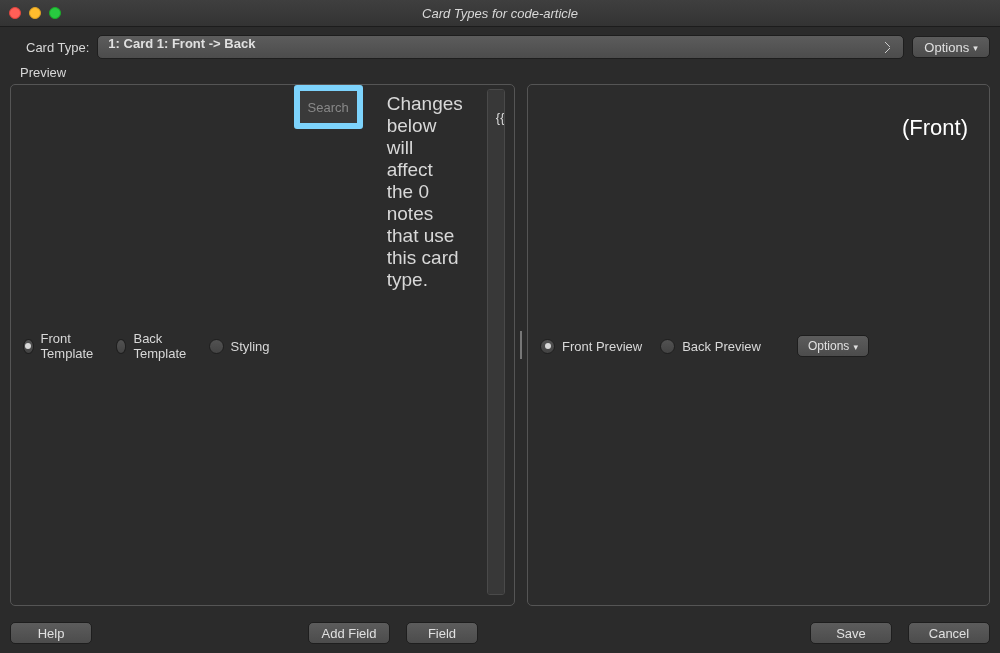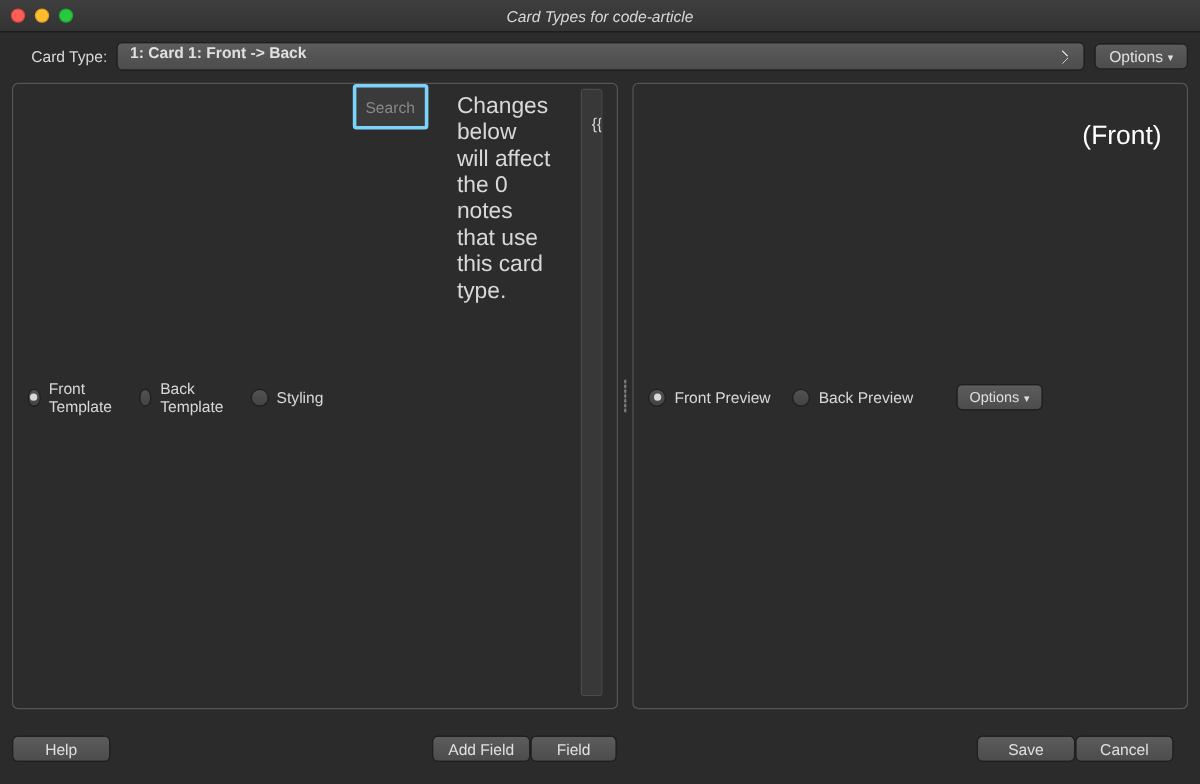--- a/index.html
+++ b/index.html
@@ -183,21 +183,21 @@
       content: "";
       width: 6px;
       height: 6px;
       border-radius: 50%;
       background: #d8d8d8;
     }
     .search-input {
       margin: 0 12px;
       height: 23px;
       background: #3a3a3a;
-      border: 3px solid #7dd3fc;
+      border: 6px solid #7dd3fc;
       border-radius: 3px;
       padding: 16px 8px;
       color: #888;
       font-size: 13px;
       display: flex;
       align-items: center;
     }
     .hint {
       padding: 8px 12px 4px 12px;
       font-size: 19px;
@@ -218,26 +218,27 @@
     .preview-content {
       flex: 1;
       padding: 30px 10px 10px 10px;
       text-align: center;
       color: #fff;
       font-size: 22px;
     }
     .bottom-bar {
       position: absolute;
       left: 0;
-      right: 12px;
+      right: 0;
       bottom: 0;
       height: 40px;
       display: flex;
+      align-items: center;
       padding: 0 10px;
-      gap: 0;
+      gap: 16px;
     }
     .bottom-bar .grow { flex: 1; }
     .btn-help { width: 82px; }
     .btn-addfield { width: 82px; }
     .btn-flip { width: 72px; }
     .btn-save { width: 82px; }
     .btn-cancel { width: 82px; }
     .btn-options-right { width: 72px; font-size: 12px; }
   </style>
 </head>
@@ -257,20 +258,21 @@
   <div class="cardtype-select">
     <span>1: Card 1: Front -&gt; Back</span>
   </div>
   <div class="btn options-top">
     <span>Options</span>
     <span class="caret">▾</span>
   </div>
 </div>
 
 <div class="section-headers">
+  <div class="right">Preview</div>
 </div>
 
 <div class="panels">
   <div class="panel left">
     <div class="radio-row">
       <div class="radio">
         <span class="radio-circle selected"></span>
         <span>Front Template</span>
       </div>
       <div class="radio">

